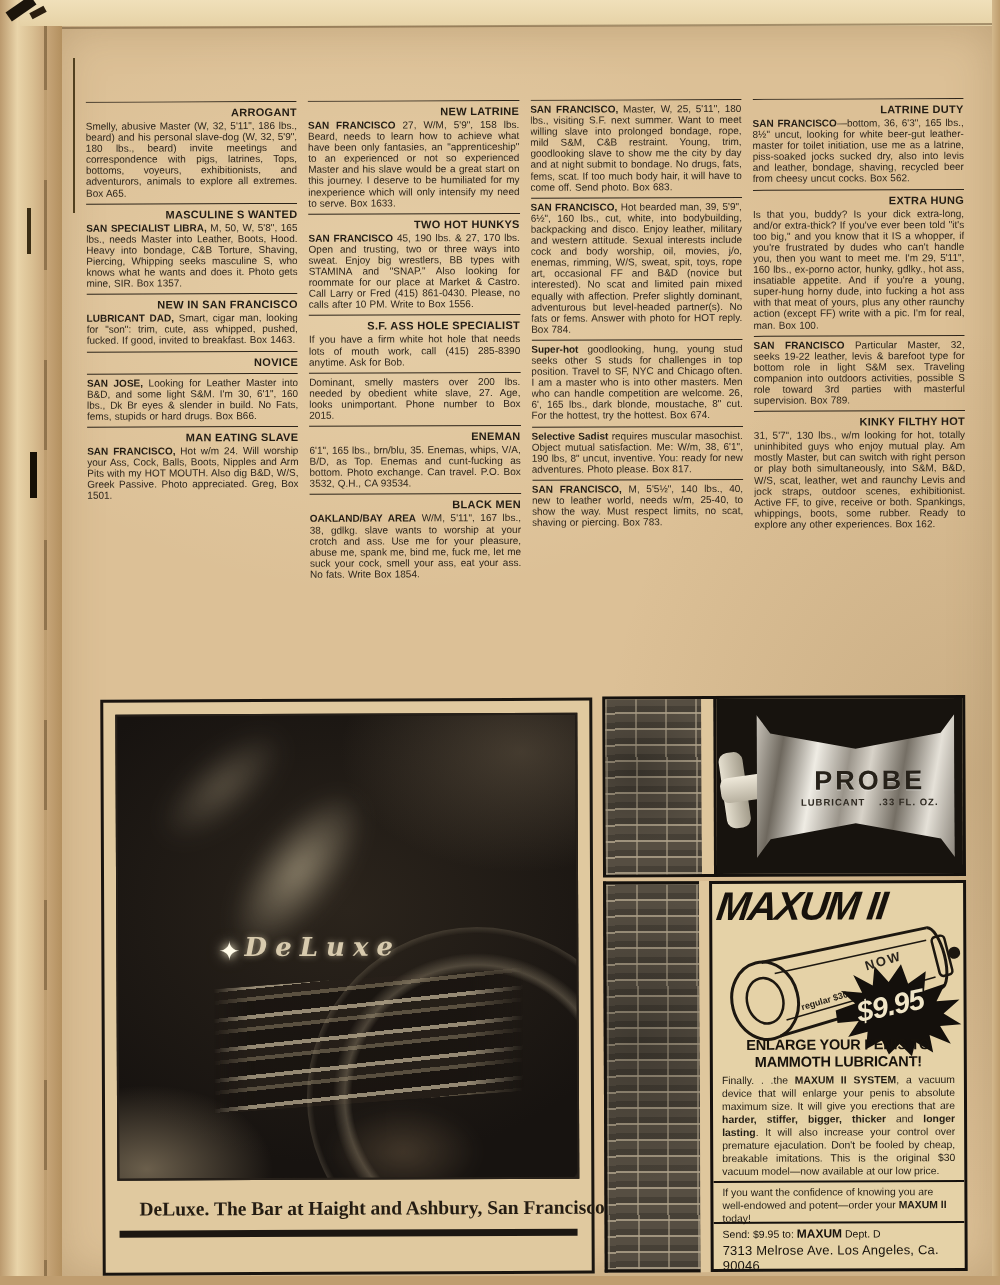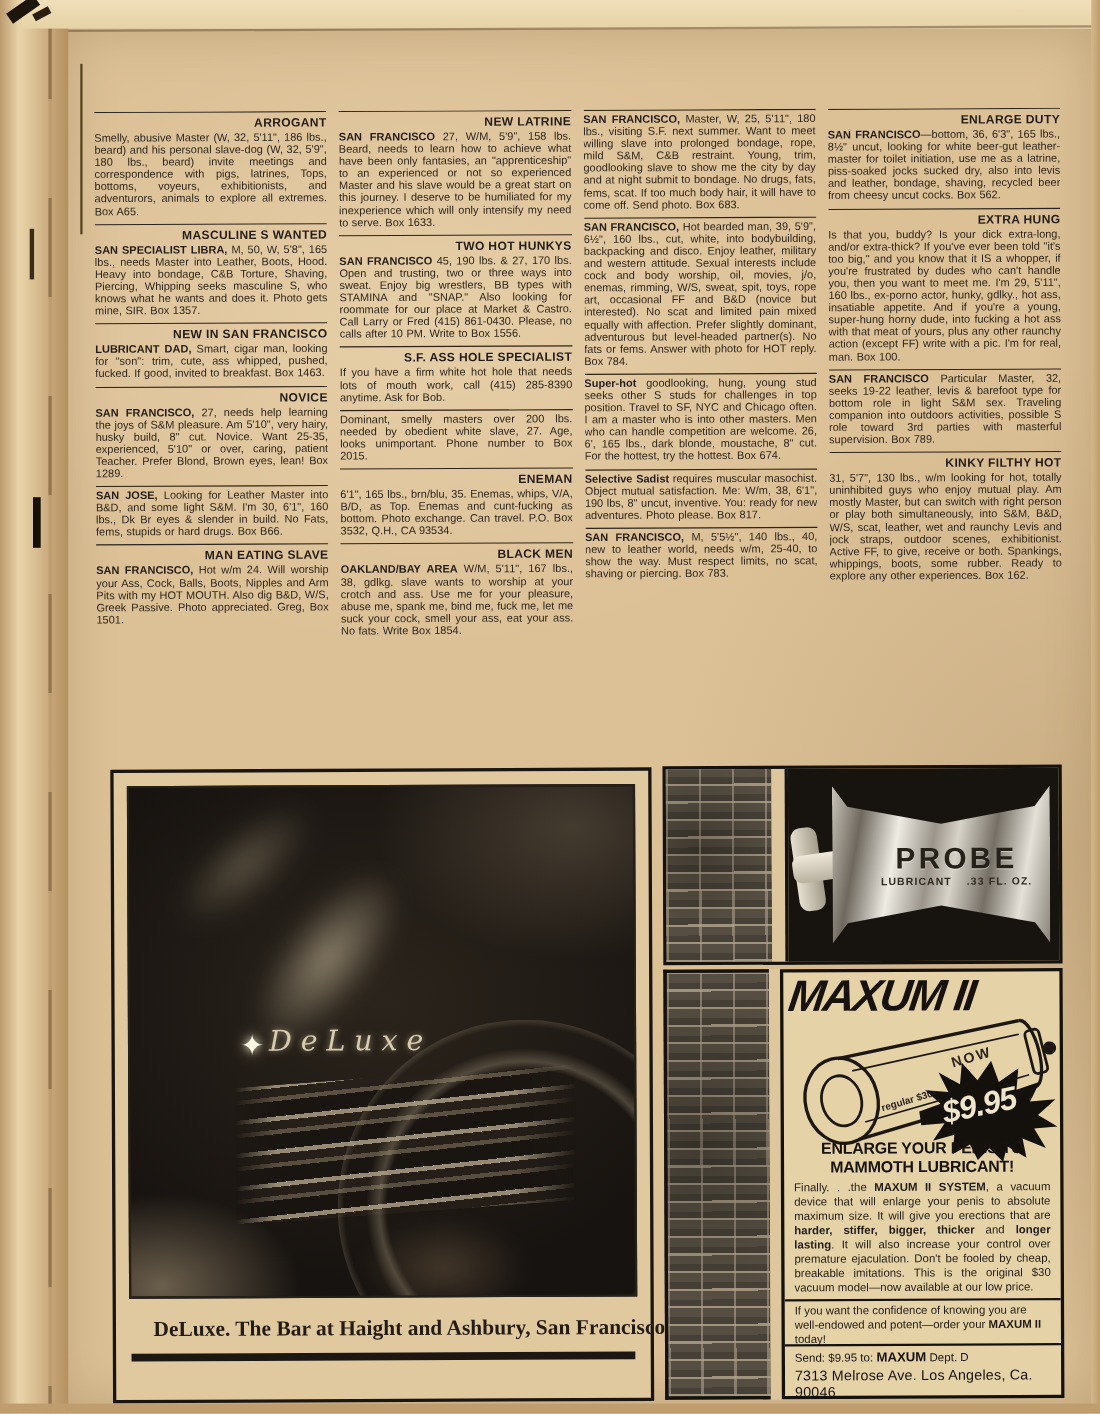--- a/index.html
+++ b/index.html
@@ -56,21 +56,21 @@
     mask-image:linear-gradient(90deg,transparent,#000 12%,#000 82%,transparent);
     transform:skewY(-4deg);}
   .record{position:absolute;right:-70px;bottom:-90px;width:340px;height:340px;border-radius:50%;
     background:radial-gradient(circle,transparent 52%,rgba(190,175,145,.3) 55%,transparent 60%),
                radial-gradient(circle,transparent 68%,rgba(190,175,145,.22) 71%,transparent 75%);}
   .handglow{position:absolute;left:38%;bottom:-40px;width:220px;height:130px;border-radius:50%;
     background:radial-gradient(closest-side,rgba(130,108,80,.4),transparent 70%);filter:blur(6px);}
   .emblem{position:absolute;left:100px;top:216px;color:#d8cbae;white-space:nowrap;}
   .emblem .spark{font-size:26px;color:#fffbe8;text-shadow:0 0 8px rgba(255,248,215,.95),0 0 16px rgba(255,240,200,.6);vertical-align:-4px;}
   .emblem .script{font-family:"DejaVu Serif",serif;font-style:italic;font-size:26px;letter-spacing:8px;
-    text-shadow:0 0 6px rgba(255,240,200,.55);}
+    text-shadow:0 0 6px rgba(255,240,200,.55);font-weight:bold;}
   .caption{margin-top:10px;height:38px;display:flex;align-items:center;padding-left:22px;
     font-family:"Liberation Serif",serif;font-weight:700;font-size:19.5px;color:#241c12;white-space:nowrap;}
   .caption-rule{height:7px;background:#1c1712;margin:2px 2px 0 2px;}
 
   
   .brick{background-color:#564e42;
     background-image:
       radial-gradient(circle at 30% 40%,rgba(0,0,0,.25),transparent 60%),
       repeating-linear-gradient(0deg,rgba(175,162,138,.85) 0 2px,transparent 2px 16px),
       repeating-linear-gradient(90deg,rgba(175,162,138,.6) 0 2px,transparent 2px 30px),
@@ -152,21 +152,20 @@
           <div class="ad">
             <h3>MASCULINE S WANTED</h3>
             <p><b>SAN SPECIALIST LIBRA,</b> M, 50, W, 5'8", 165 lbs., needs Master into Leather, Boots, Hood. Heavy into bondage, C&amp;B Torture, Shaving, Piercing, Whipping seeks masculine S, who knows what he wants and does it. Photo gets mine, SIR. Box 1357.</p>
           </div>
           <div class="ad">
             <h3>NEW IN SAN FRANCISCO</h3>
             <p><b>LUBRICANT DAD,</b> Smart, cigar man, looking for "son": trim, cute, ass whipped, pushed, fucked. If good, invited to breakfast. Box 1463.</p>
           </div>
           <div class="ad">
             <h3>NOVICE</h3>
-            <p><b>SAN FRANCISCO,</b> 27, needs help learning the joys of S&amp;M pleasure. Am 5'10", very hairy, husky build, 8" cut. Novice. Want 25-35, experienced, 5'10" or over, caring, patient Teacher. Prefer Blond, Brown eyes, lean! Box 1289.</p>
           </div>
           <div class="ad">
             <p><b>SAN JOSE,</b> Looking for Leather Master into B&amp;D, and some light S&amp;M. I'm 30, 6'1", 160 lbs., Dk Br eyes &amp; slender in build. No Fats, fems, stupids or hard drugs. Box B66.</p>
           </div>
           <div class="ad">
             <h3>MAN EATING SLAVE</h3>
             <p><b>SAN FRANCISCO,</b> Hot w/m 24. Will worship your Ass, Cock, Balls, Boots, Nipples and Arm Pits with my HOT MOUTH. Also dig B&amp;D, W/S, Greek Passive. Photo appreciated. Greg, Box 1501.</p>
           </div>
         </div>
         <div class="col">
@@ -206,21 +205,21 @@
           </div>
           <div class="ad">
             <p><b>Selective Sadist</b> requires muscular masochist. Object mutual satisfaction. Me: W/m, 38, 6'1", 190 lbs, 8" uncut, inventive. You: ready for new adventures. Photo please. Box 817.</p>
           </div>
           <div class="ad">
             <p><b>SAN FRANCISCO,</b> M, 5'5½", 140 lbs., 40, new to leather world, needs w/m, 25-40, to show the way. Must respect limits, no scat, shaving or piercing. Box 783.</p>
           </div>
         </div>
         <div class="col">
           <div class="ad">
-            <h3>ENLARGE DUTY</h3>
+            <h3>LATRINE DUTY</h3>
             <p><b>SAN FRANCISCO</b>—bottom, 36, 6'3", 165 lbs., 8½" uncut, looking for white beer-gut leather-master for toilet initiation, use me as a latrine, piss-soaked jocks sucked dry, also into levis and leather, bondage, shaving, recycled beer from cheesy uncut cocks. Box 562.</p>
           </div>
           <div class="ad">
             <h3>EXTRA HUNG</h3>
             <p>Is that you, buddy? Is your dick extra-long, and/or extra-thick? If you've ever been told "it's too big," and you know that it IS a whopper, if you're frustrated by dudes who can't handle you, then you want to meet me. I'm 29, 5'11", 160 lbs., ex-porno actor, hunky, gdlky., hot ass, insatiable appetite. And if you're a young, super-hung horny dude, into fucking a hot ass with that meat of yours, plus any other raunchy action (except FF) write with a pic. I'm for real, man. Box 100.</p>
           </div>
           <div class="ad">
             <p><b>SAN FRANCISCO</b> Particular Master, 32, seeks 19-22 leather, levis &amp; barefoot type for bottom role in light S&amp;M sex. Traveling companion into outdoors activities, possible S role toward 3rd parties with masterful supervision. Box 789.</p>
           </div>
           <div class="ad">

